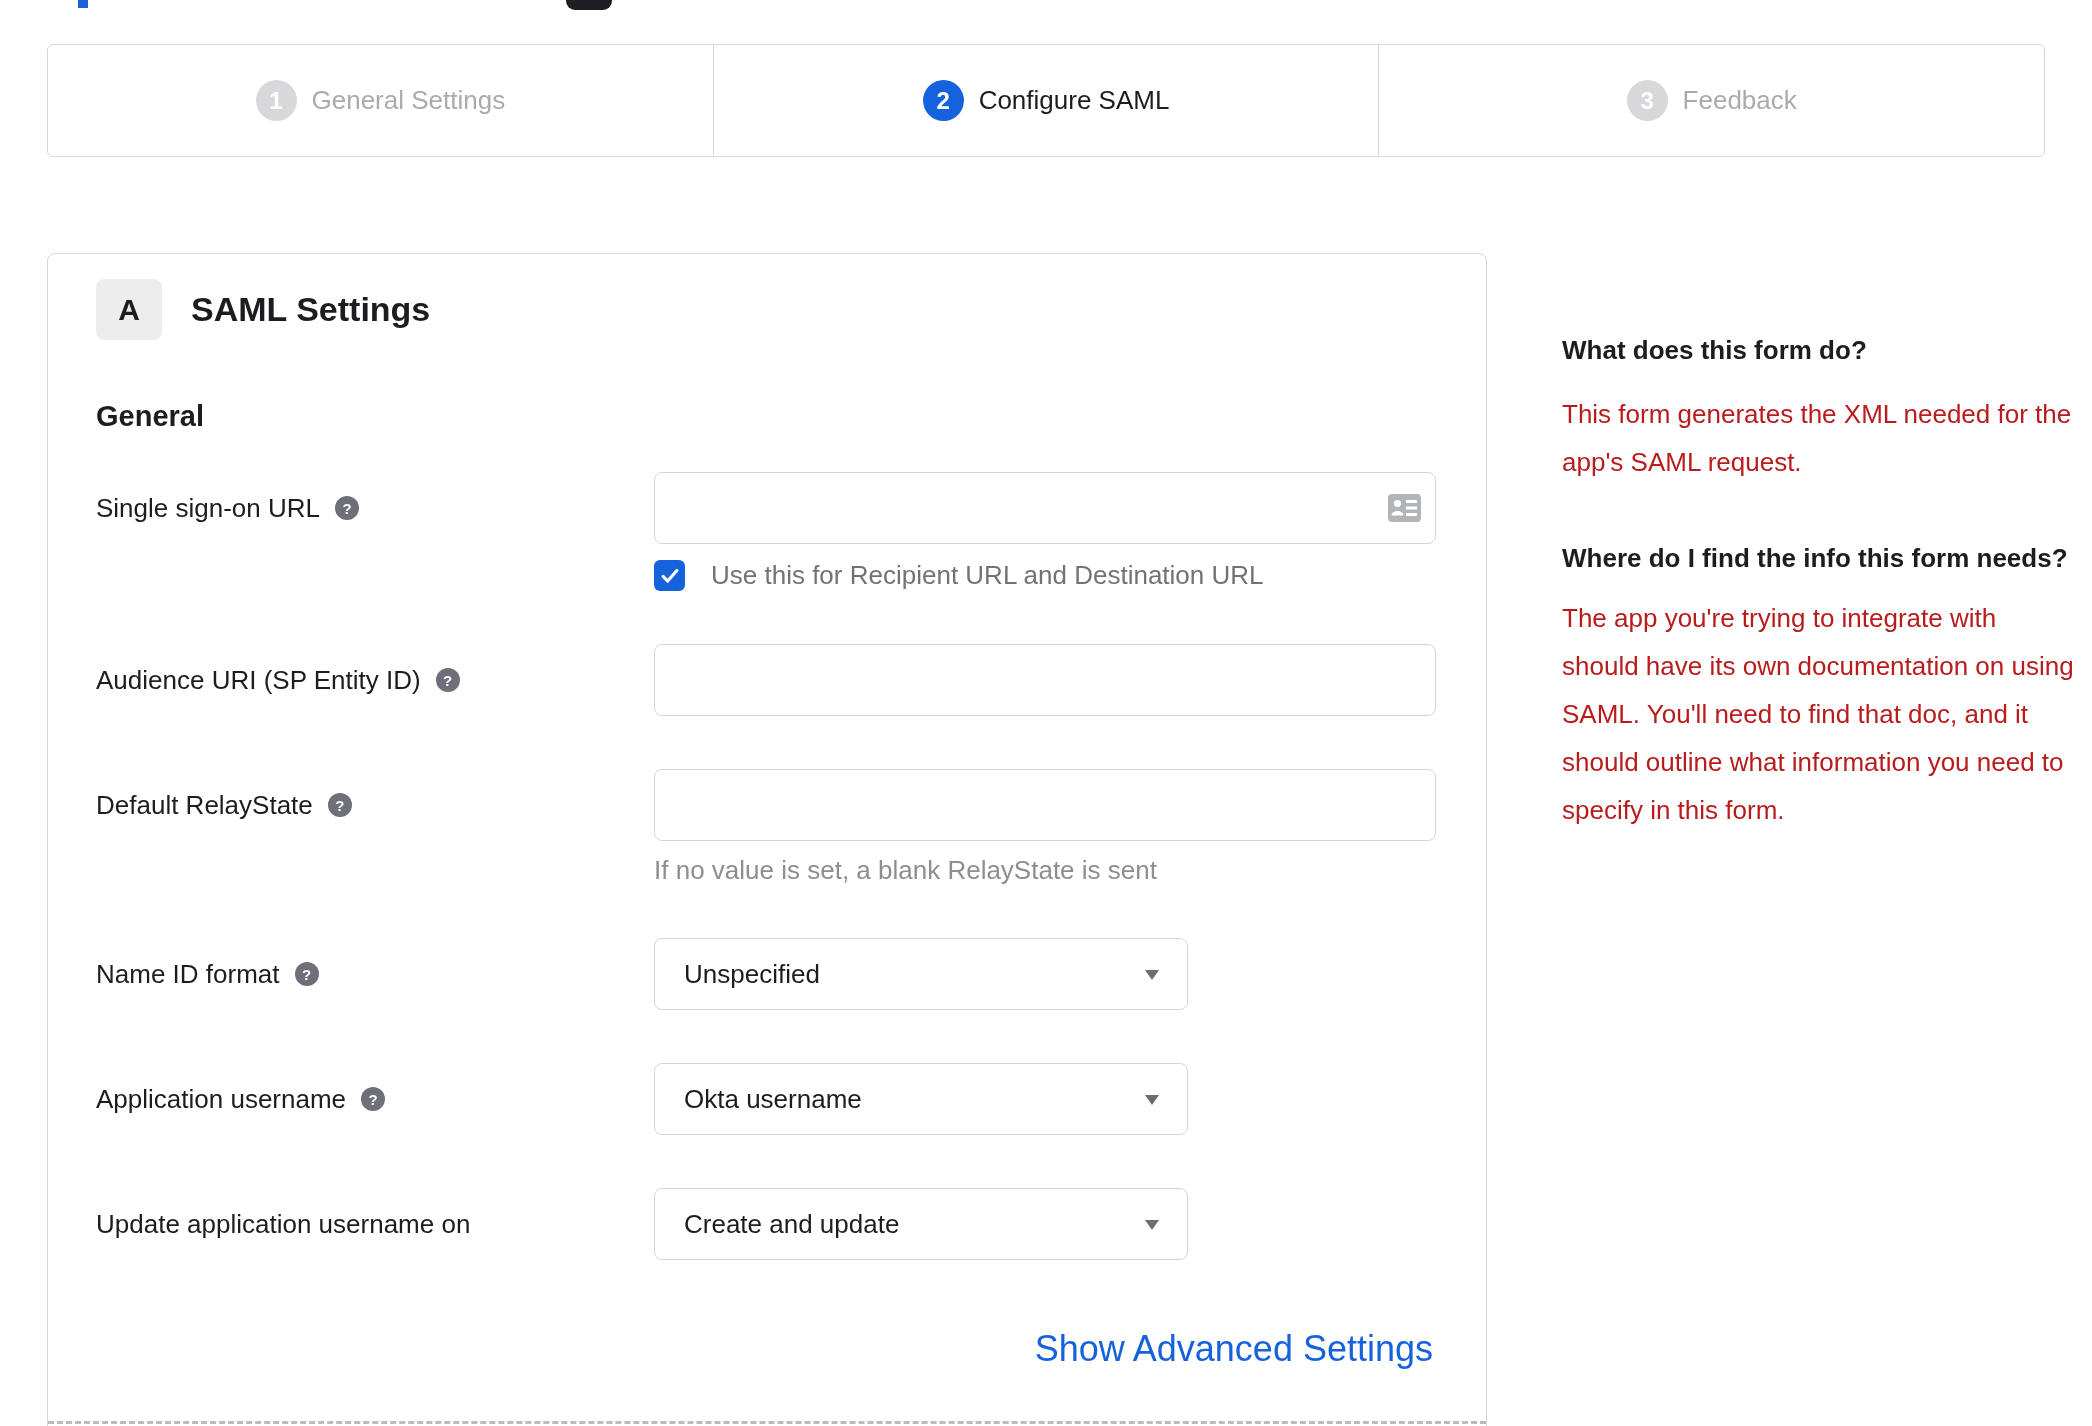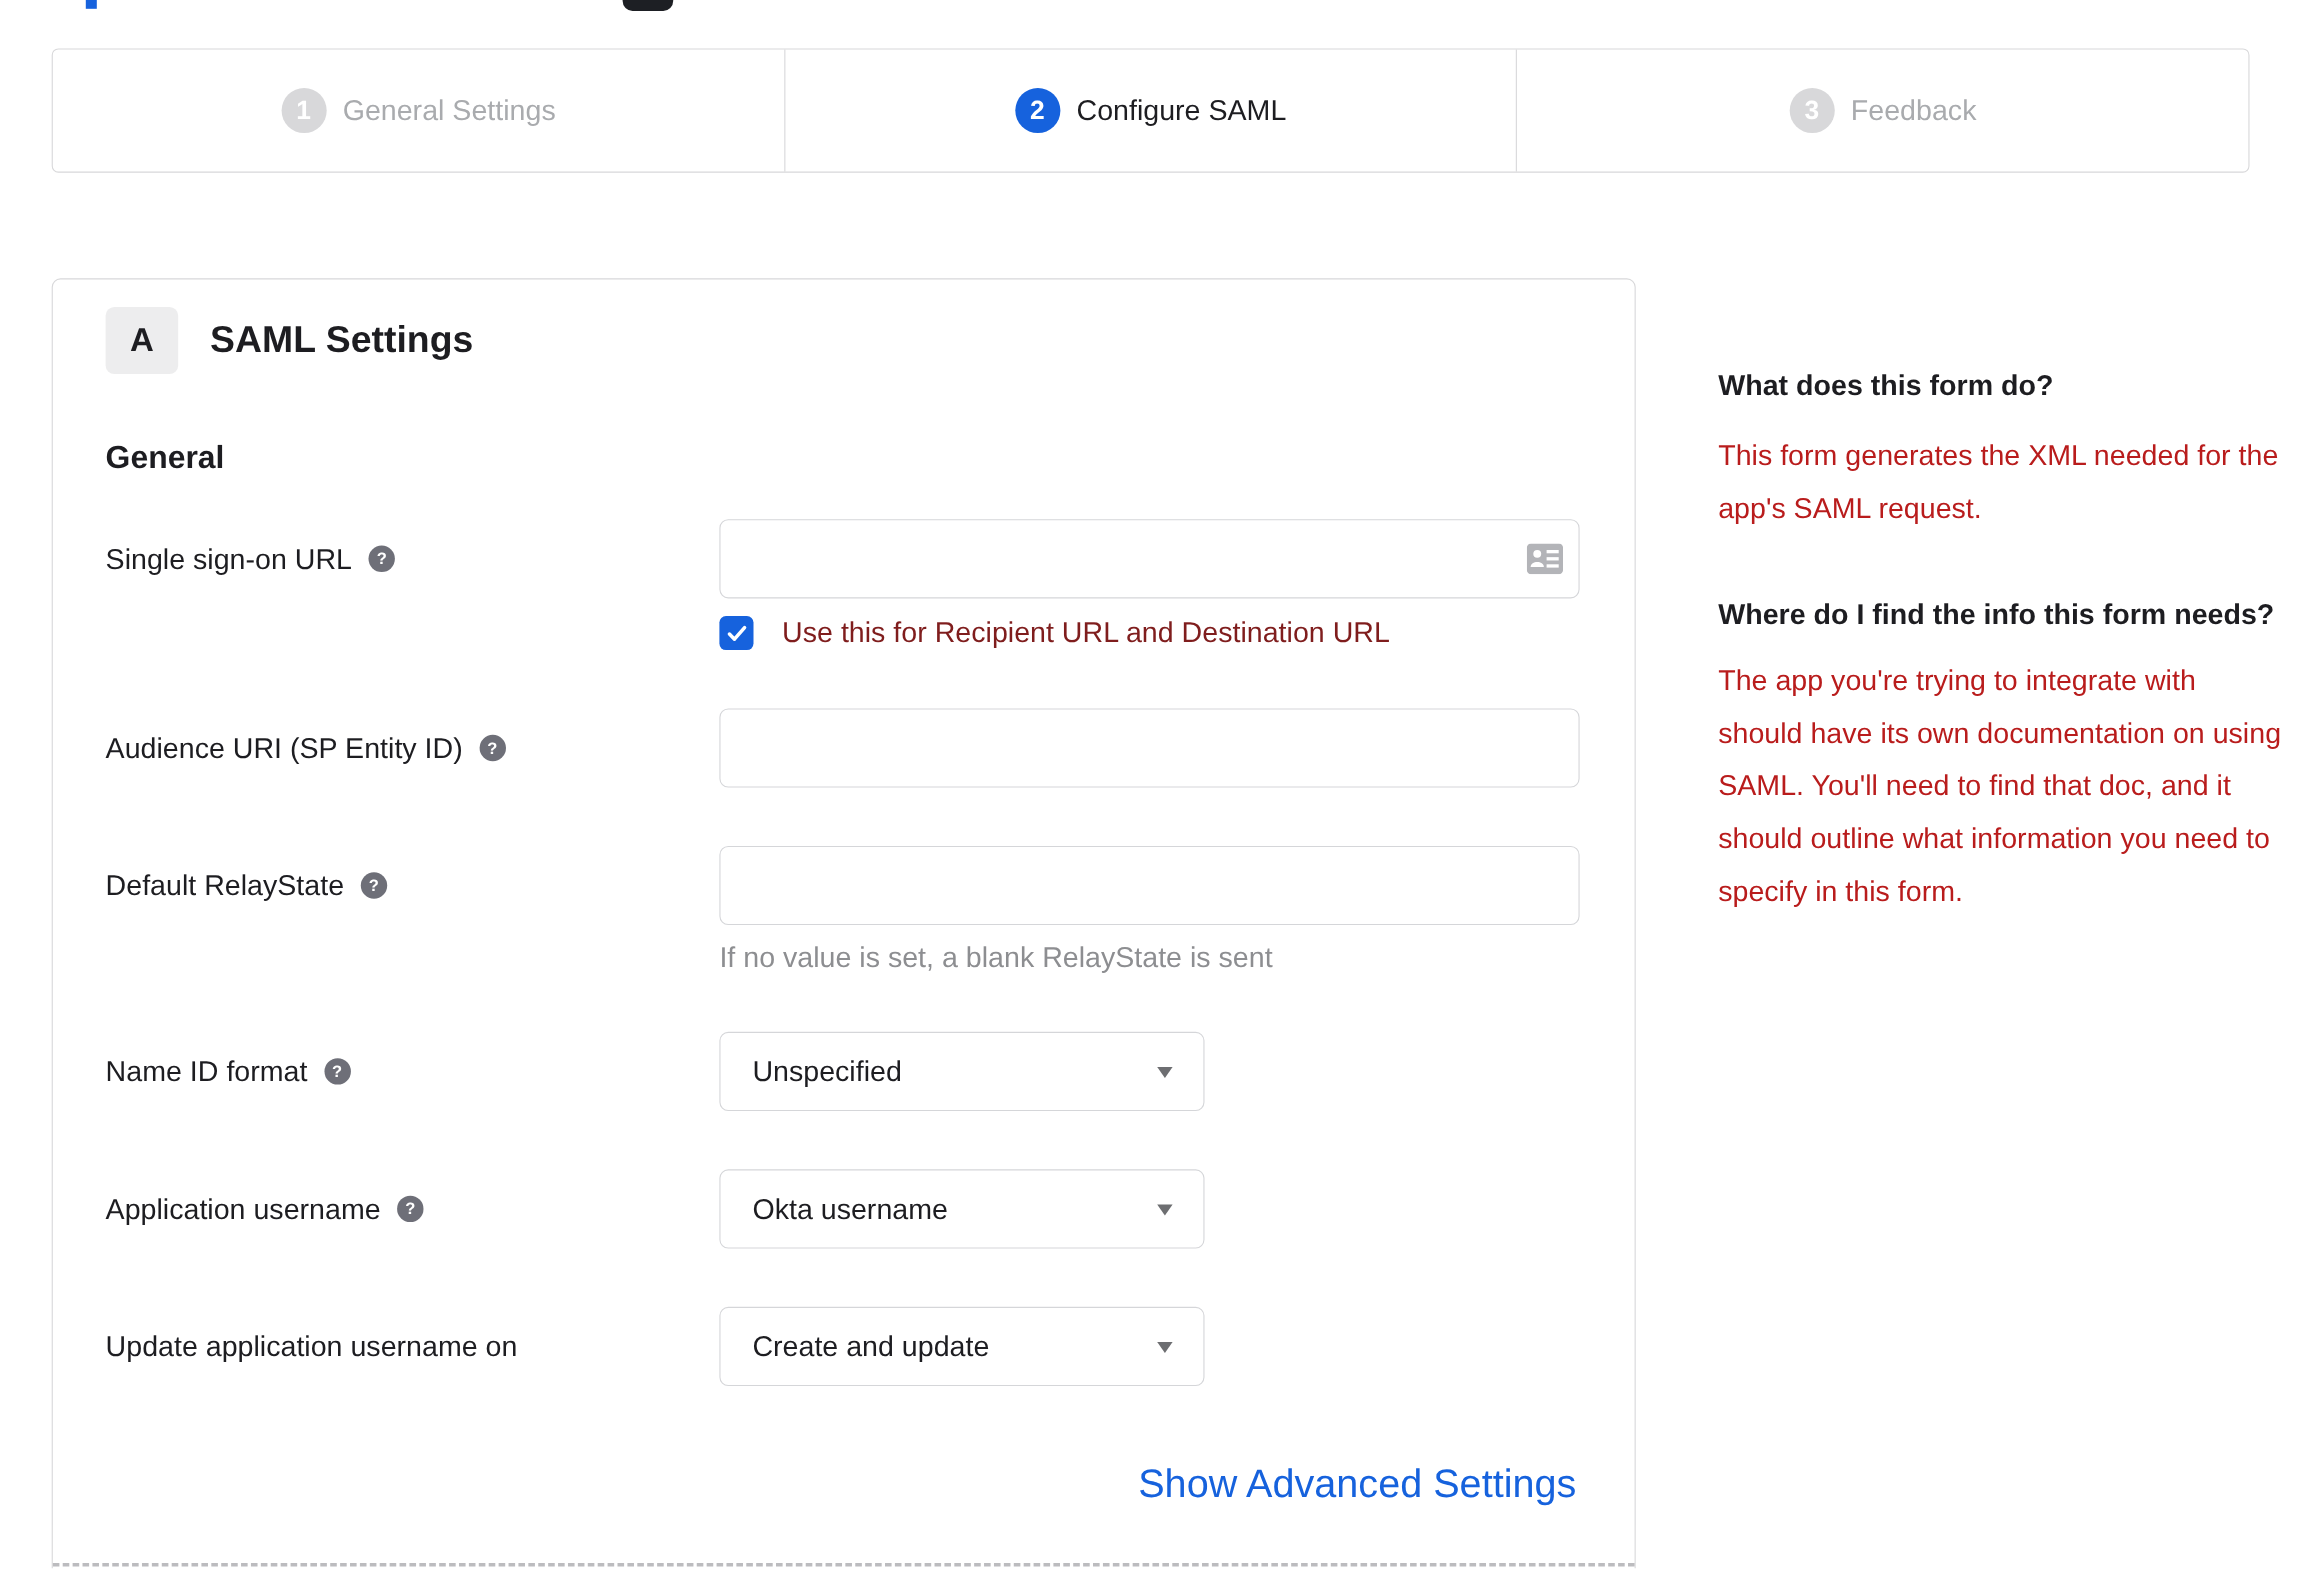--- a/index.html
+++ b/index.html
@@ -89,26 +89,26 @@
     outline: none; background: #ffffff; display: block;
   }
   .input-icon { position: absolute; right: 15px; top: 22px; width: 33px; height: 28px; }
 
   .checkbox-row { display: flex; align-items: center; margin-top: 16px; gap: 26px; }
   .checkbox {
     width: 31px; height: 31px; border-radius: 6px; background: #1662dd;
     display: flex; align-items: center; justify-content: center;
     cursor: pointer; flex: 0 0 auto;
   }
-  .checkbox-label { font-size: 26px; color: #7f1d1d; }
+  .checkbox-label { font-size: 26px; color: #737373; }
 
   .helper-text { margin-top: 14px; font-size: 26px; color: #8d8e91; line-height: 30px; }
 
   .select-box {
-    position: relative; width: 441px; height: 72px;
+    position: relative; width: 534px; height: 72px;
     border: 1px solid #d5d6d9; border-radius: 8px; background: #ffffff;
     display: flex; align-items: center; padding: 0 50px 0 29px;
     font-size: 26px; color: #1d1d21; cursor: pointer;
   }
   .select-caret {
     position: absolute; right: 28px; top: 31px;
     width: 0; height: 0;
     border-left: 7px solid transparent; border-right: 7px solid transparent;
     border-top: 10px solid #6d6e71;
   }

